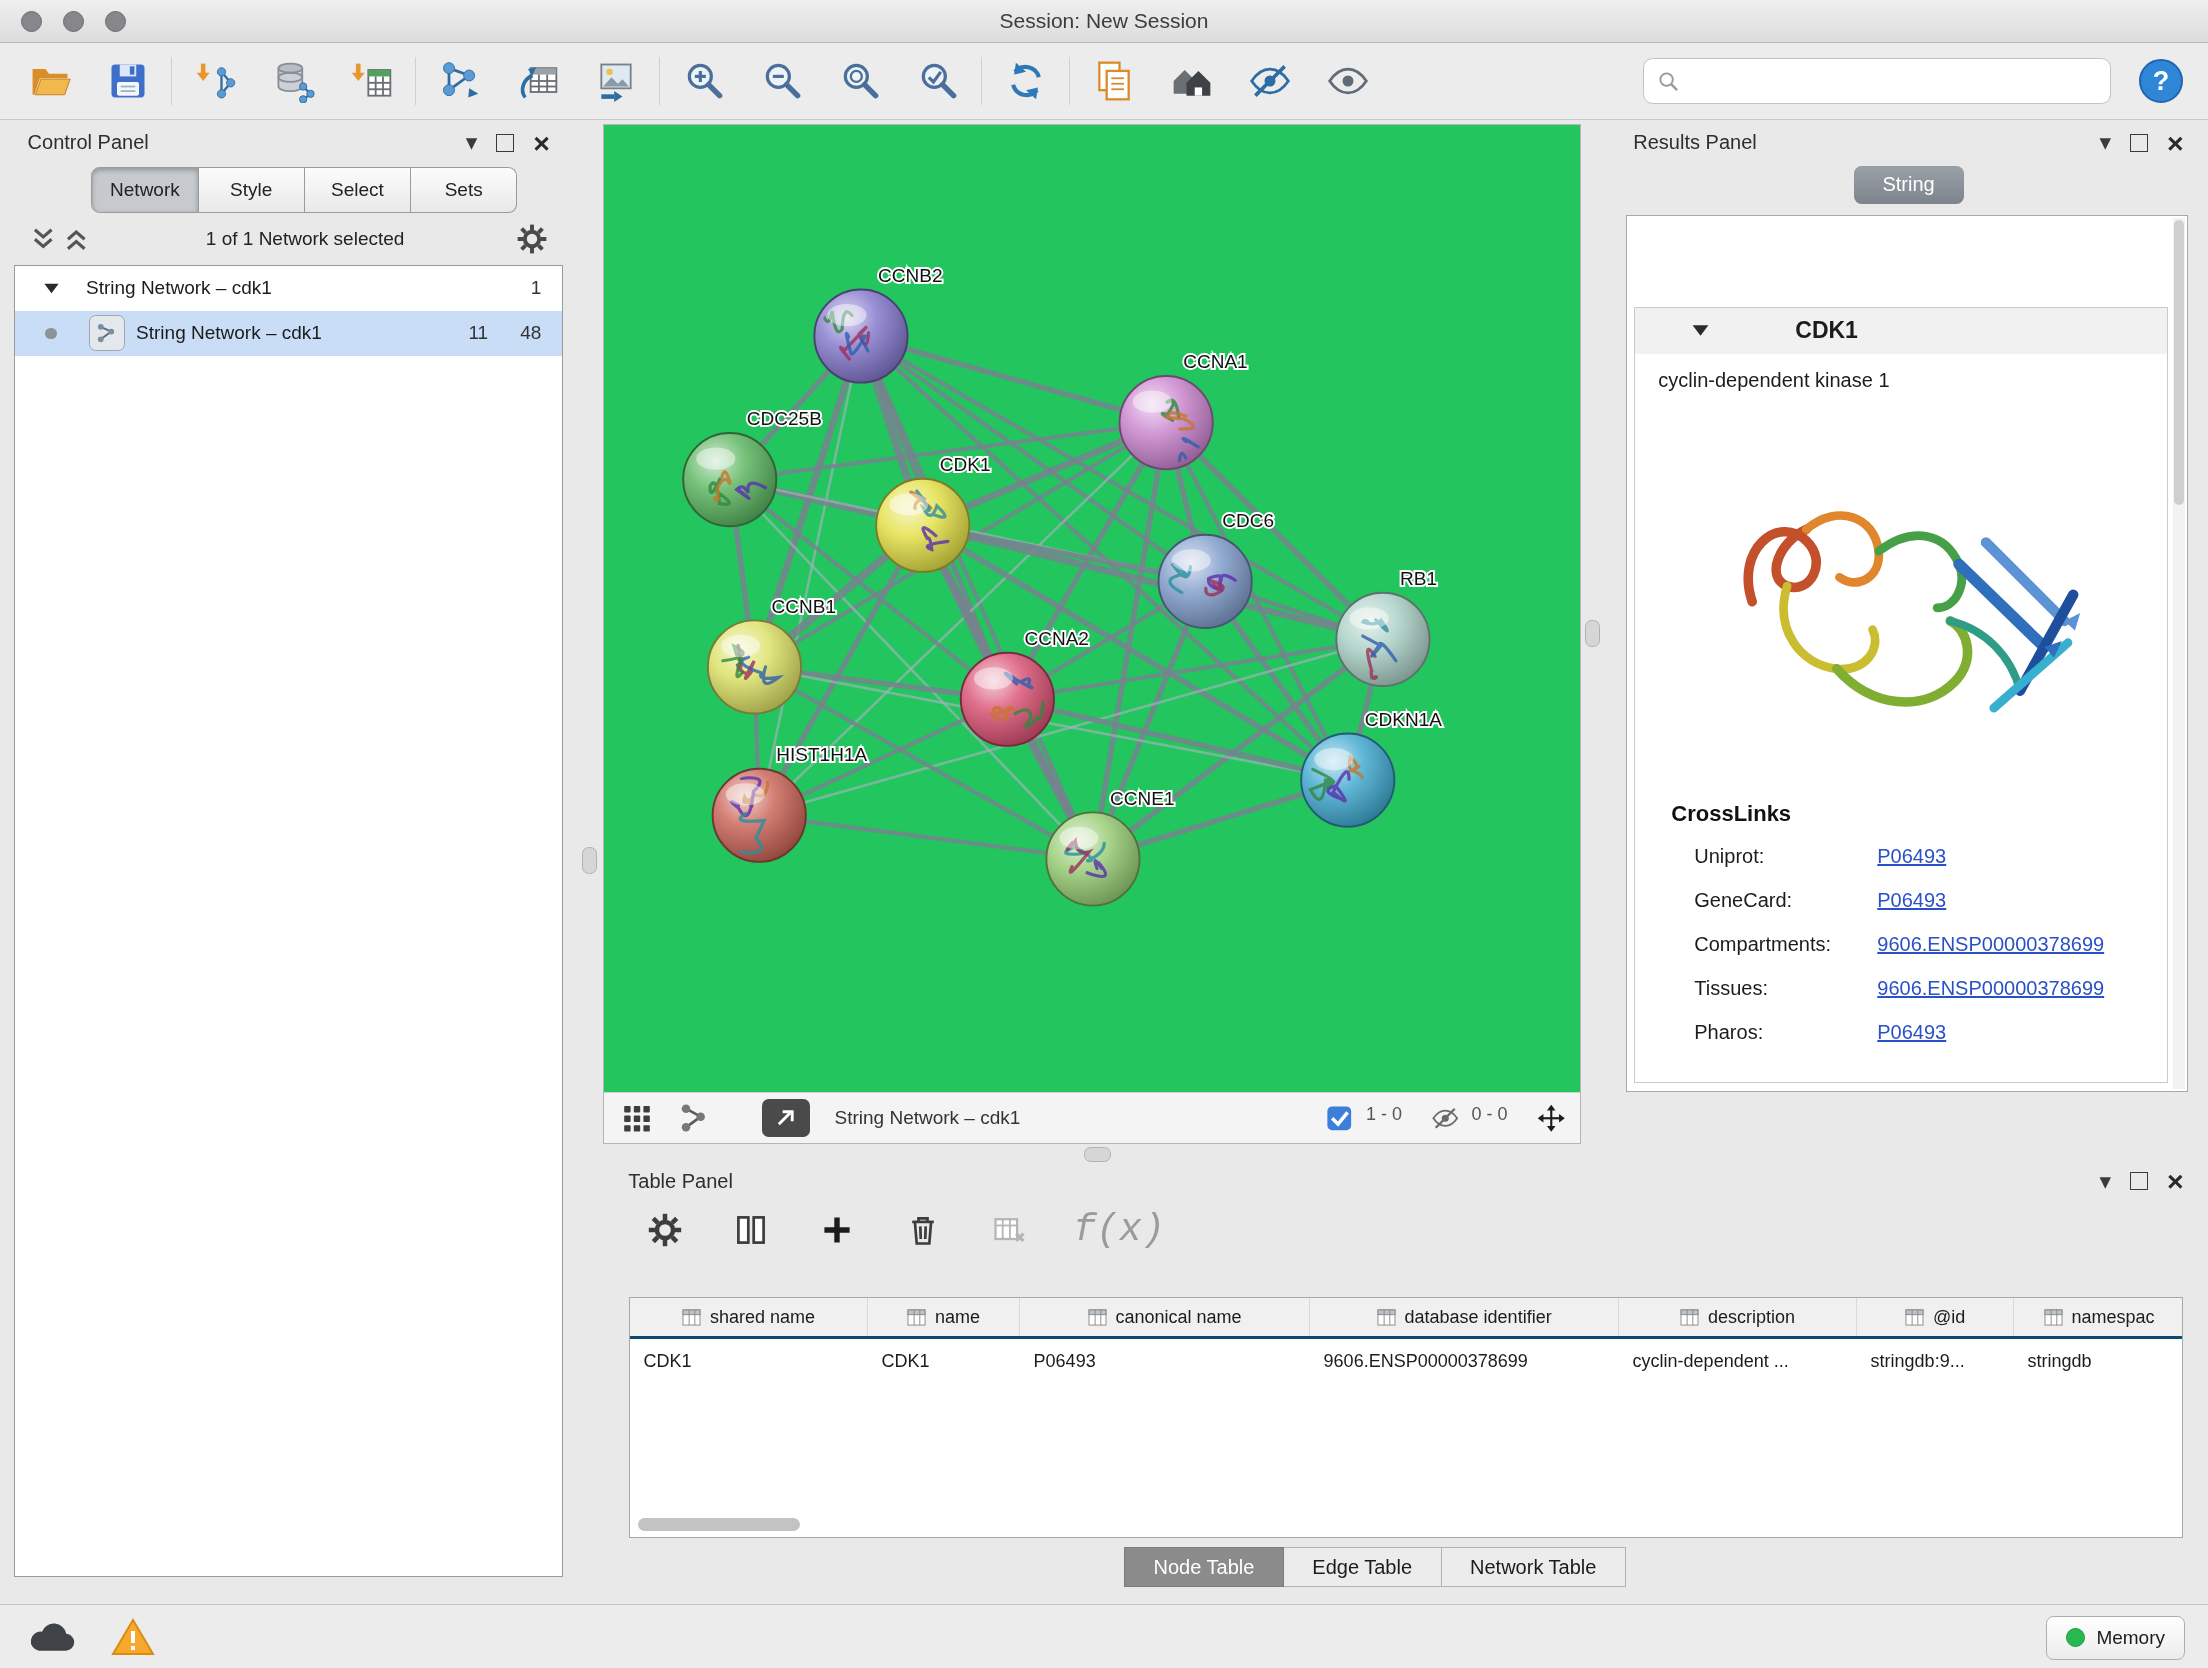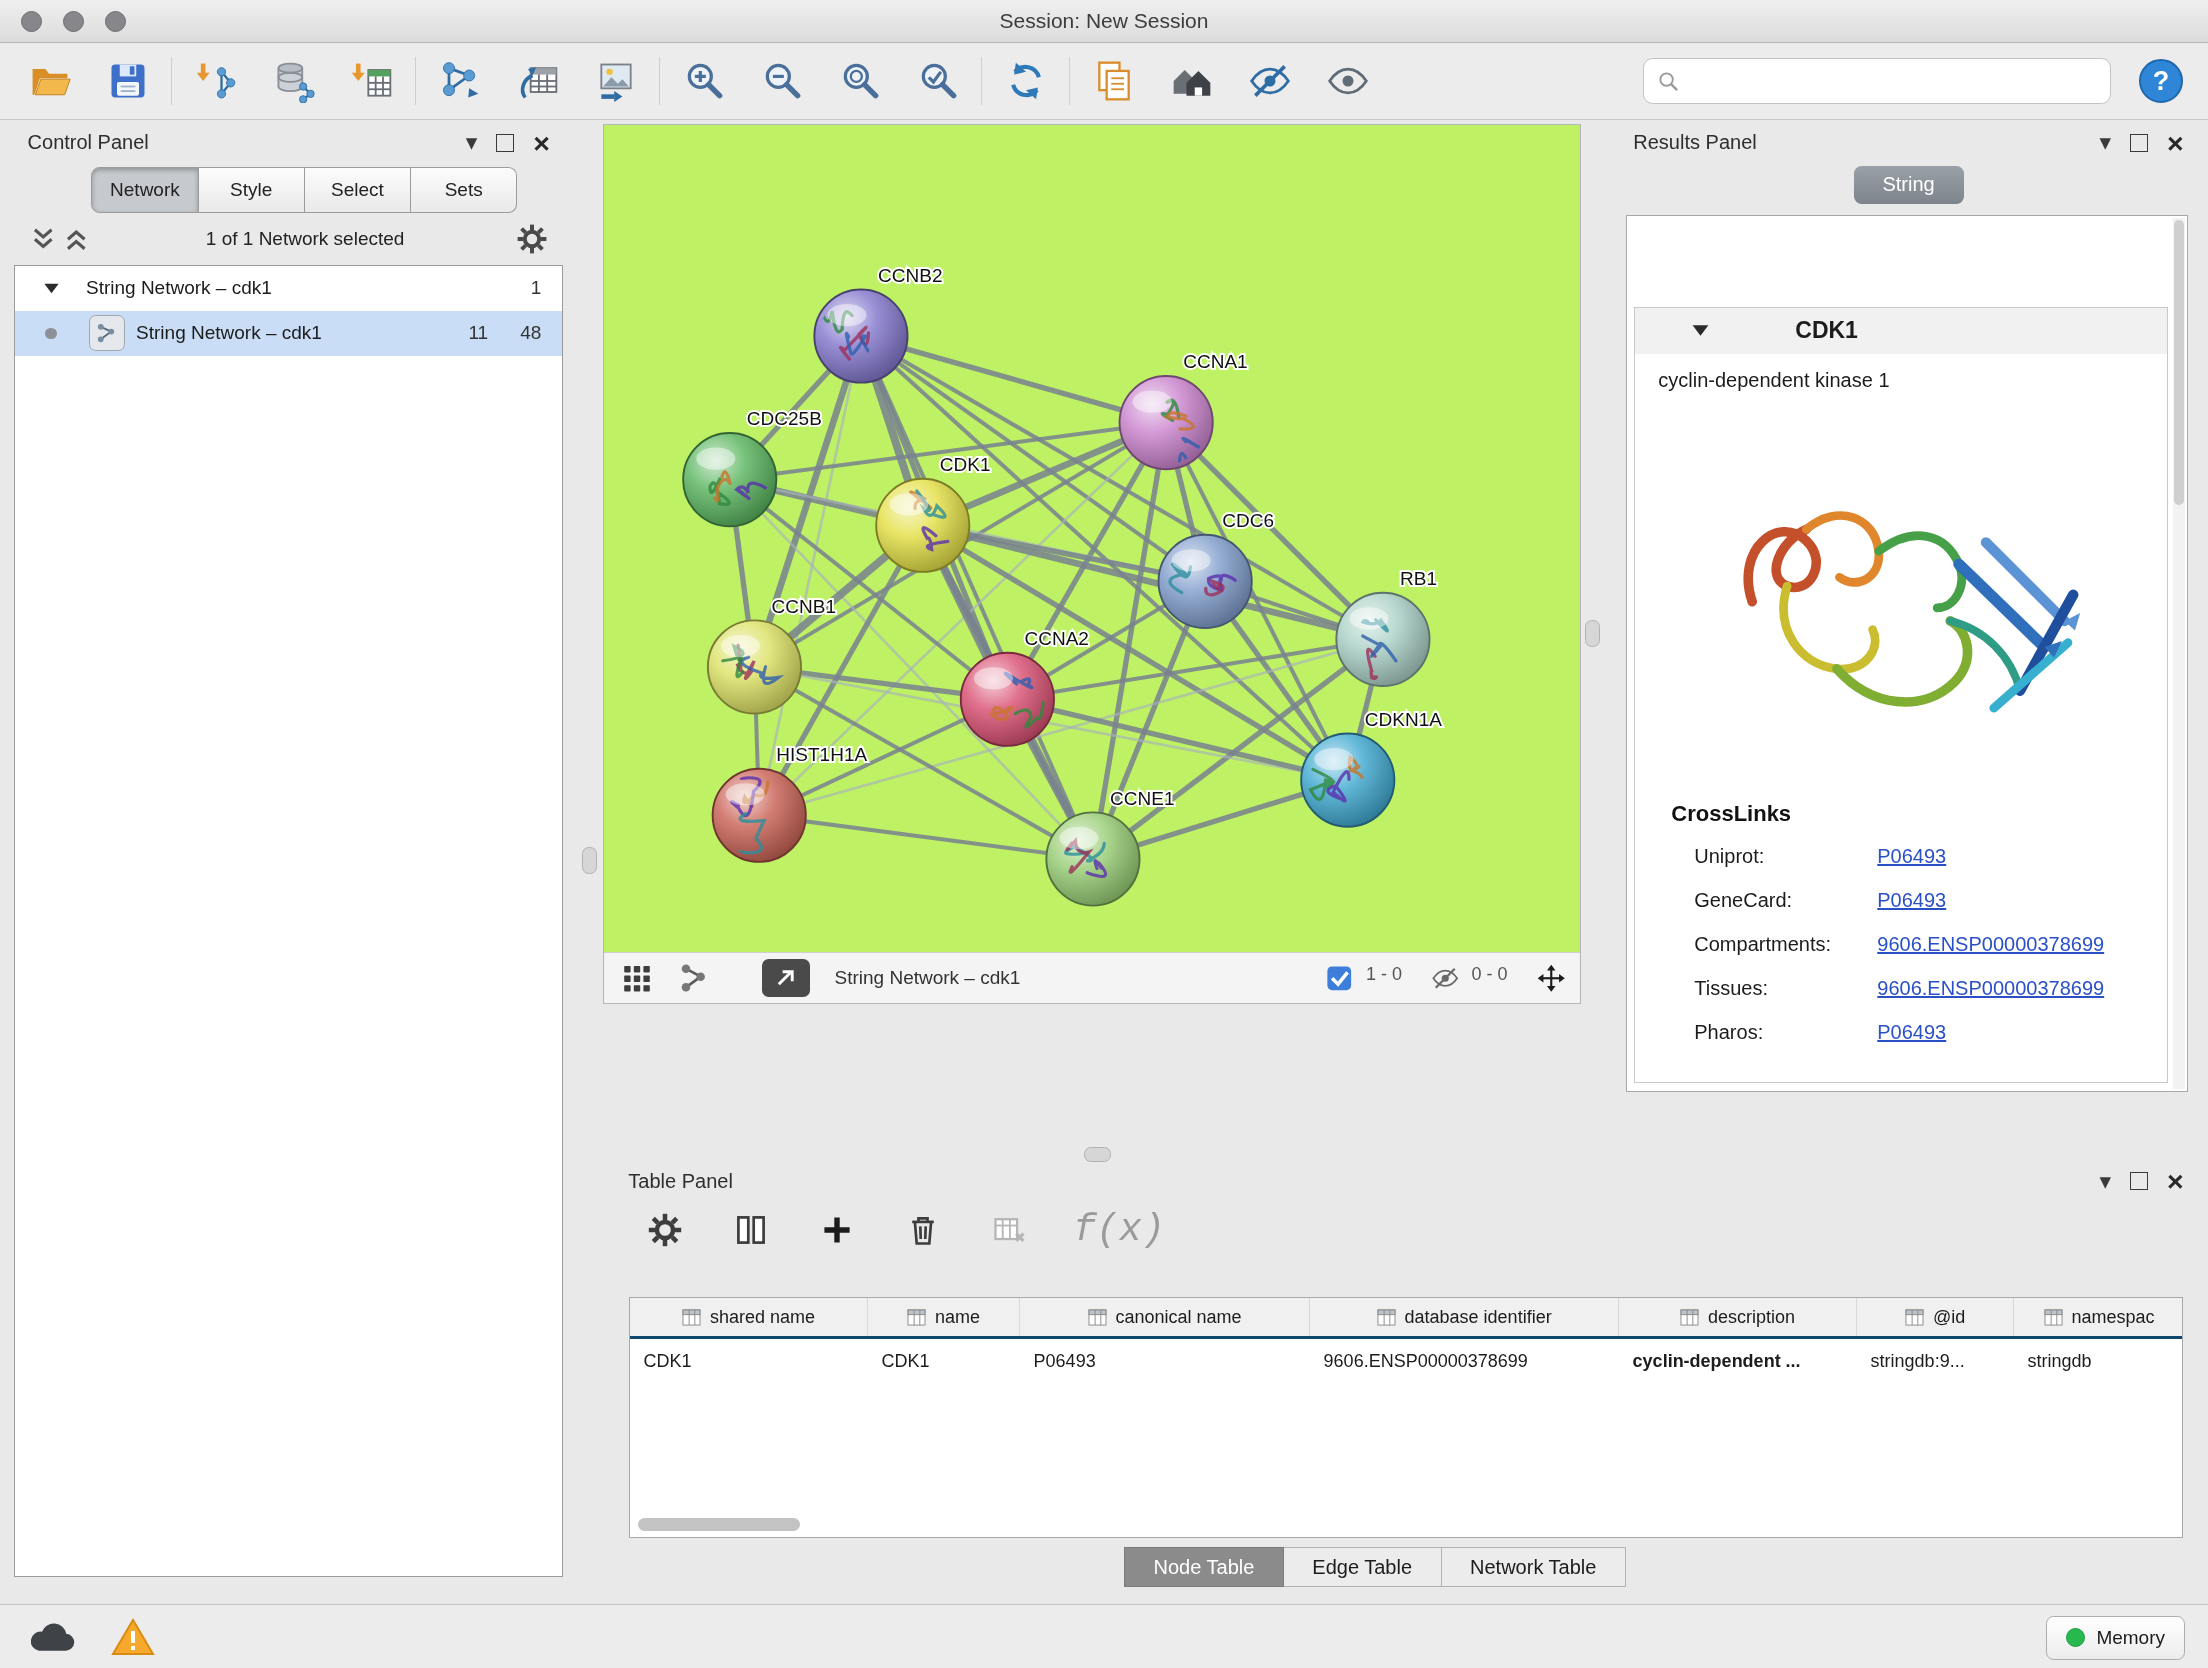--- a/index.html
+++ b/index.html
@@ -73,22 +73,22 @@
   .tree-row.selected{background:#c9def6;}
   .tree-dot{width:11.4px;height:11.4px;border-radius:50%;background:#8d9298;margin-left:30px;flex:none;}
   .tree-neticon{width:34px;height:34px;margin-left:32px;border-radius:6.7px;background:#e4e8ec;
     border:1px solid #a0a6ad;display:flex;align-items:center;justify-content:center;flex:none;}
   .tree-neticon svg{width:23px;height:23px;}
   .tree-label{margin-left:11.4px;color:#1c1c1c;white-space:nowrap;}
   .tree-counts{margin-left:auto;display:flex;gap:32px;padding-right:21px;color:#333;}
   .tree-count1{margin-left:auto;padding-right:21px;color:#333;}
 
   
-  .network-panel{position:absolute;left:603px;top:3.8px;width:978px;height:880px;
-    background:#bef264;border:1px solid #b5b5b5;box-sizing:border-box;}
+  .network-panel{position:absolute;left:603px;top:3.8px;width:978px;height:1020px;
+    background:#22c55e;border:1px solid #b5b5b5;box-sizing:border-box;}
   .network-canvas{position:absolute;top:0;left:0;right:0;bottom:51px;overflow:hidden;}
   .network-statusbar{position:absolute;left:0;right:0;bottom:0;height:51px;background:#f4f4f4;
     border-top:1px solid #cfcfcf;display:flex;align-items:center;padding:0 15px;box-sizing:border-box;}
   .nsb-icon{width:36px;height:36px;margin-right:21px;flex:none;display:flex;align-items:center;justify-content:center;}
   .nsb-icon svg{width:32px;height:32px;}
   .nsb-darkbtn{width:48px;height:38px;border-radius:6.7px;background:#4a4a4a;display:flex;
     align-items:center;justify-content:center;margin:0 25px 0 28.5px;flex:none;}
   .nsb-darkbtn svg{width:23px;height:23px;}
   .nsb-title{font-size:19px;color:#333;}
   .nsb-right{margin-left:auto;display:flex;align-items:flex-start;gap:12px;}
@@ -896,21 +896,21 @@
                 <line x1="13.5" y1="1" x2="13.5" y2="17" stroke="#8a8a8a"></line>
               </svg>
               <span>namespac</span>
             </div>
           </div>
         <div class="tp-row" id="tp-row">
             <div class="tp-td" style="width: 238px;">CDK1</div>
             <div class="tp-td" style="width: 152px;">CDK1</div>
             <div class="tp-td" style="width: 290px;">P06493</div>
             <div class="tp-td" style="width: 309px;">9606.ENSP00000378699</div>
-            <div class="tp-td" style="width: 238px; font-weight: bold;">cyclin-dependent ...</div>
+            <div class="tp-td" style="width: 238px;">cyclin-dependent ...</div>
             <div class="tp-td" style="width: 157px;">stringdb:9...</div>
             <div class="tp-td" style="width: 171px;">stringdb</div>
           </div>
         <div class="tp-hscroll">
             <div class="thumb"></div>
           </div>
       </div>
       <div class="tp-tabs" id="tp-tabs">
           <div class="tp-tab active">Node Table</div>
           <div class="tp-tab">Edge Table</div>

